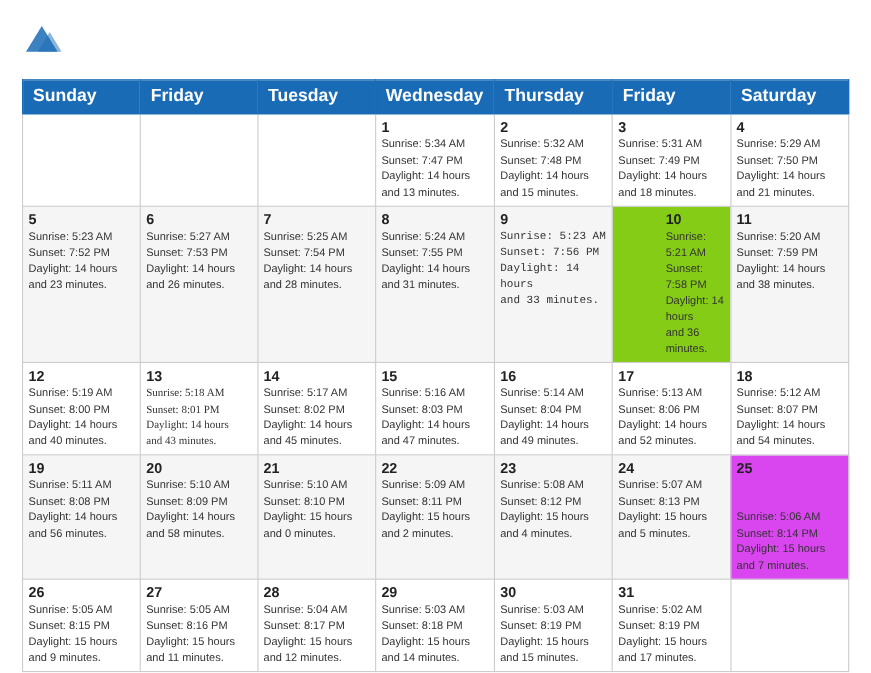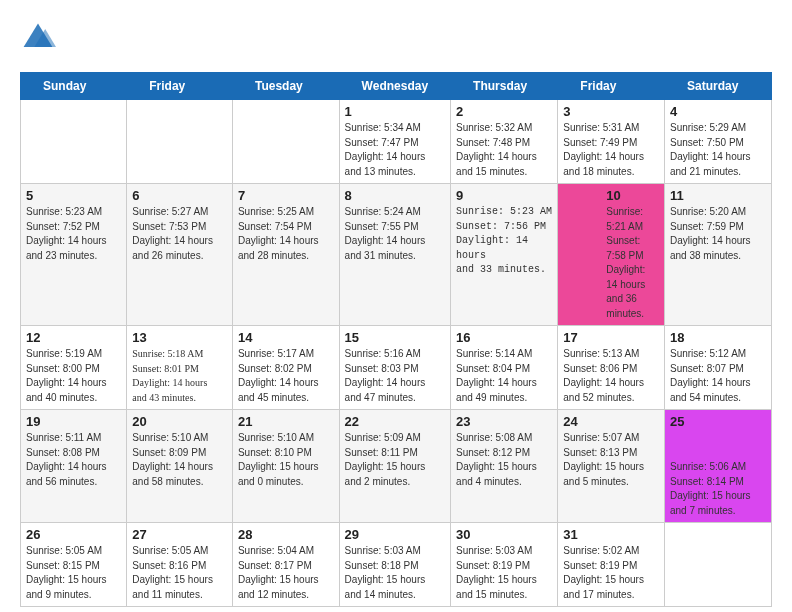--- a/index.html
+++ b/index.html
@@ -48,22 +48,22 @@
     }
     .calendar {
       width: 100%;
       border-collapse: collapse;
       font-size: 11px;
     }
     .calendar th {
       background: #1a6bb5;
       color: #fff;
       text-align: left;
-      padding: 6px 22px;
-      font-size: 12px;
+      padding: 6px 9px;
+      font-size: 16px;
       border: 1px solid #1a6bb5;
     }
     .calendar td {
       border: 1px solid #ccc;
       vertical-align: top;
       padding: 4px 5px;
       width: 108px;
       min-height: 80px;
       background: #fff;
     }
@@ -184,21 +184,21 @@
 Daylight: 14 hours
 and 31 minutes.</div>
         </td>
         <td style="background: rgb(245, 245, 245);">
           <div class="day-number">9</div>
           <div class="day-info" style="white-space: pre-line; font-family: Liberation Mono, monospace;">Sunrise: 5:23 AM
 Sunset: 7:56 PM
 Daylight: 14 hours
 and 33 minutes.</div>
         </td>
-        <td style="background: #ec4899; padding-left: 48px;">
+        <td style="background: #84cc16; padding-left: 48px;">
           <div class="day-number">10</div>
           <div class="day-info" style="white-space: pre-line;">Sunrise: 5:21 AM
 Sunset: 7:58 PM
 Daylight: 14 hours
 and 36 minutes.</div>
         </td>
         <td style="background: rgb(245, 245, 245);">
           <div class="day-number">11</div>
           <div class="day-info" style="white-space: pre-line;">Sunrise: 5:20 AM
 Sunset: 7:59 PM

